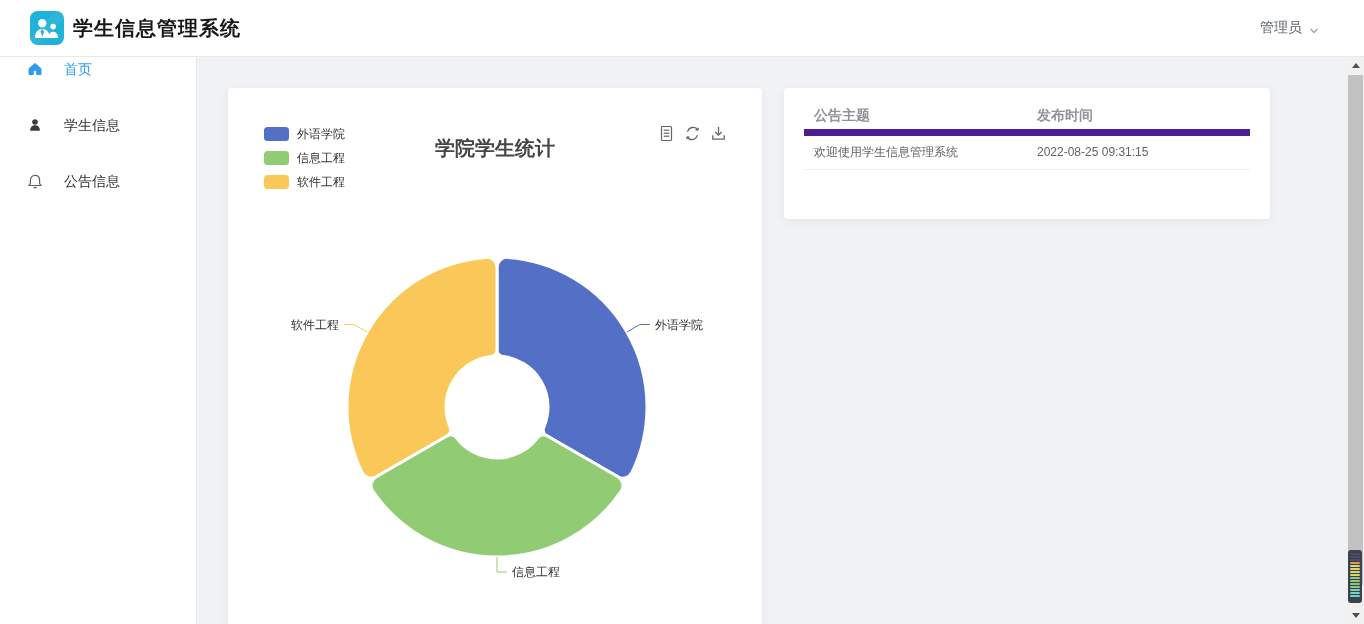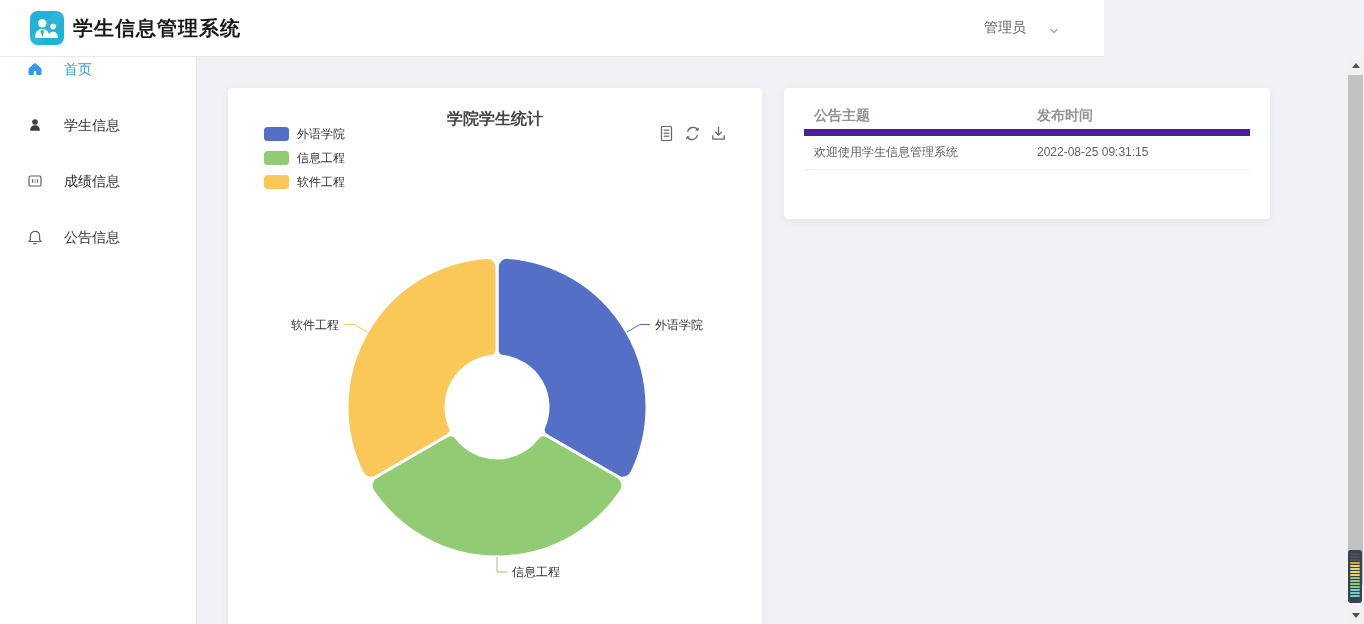--- a/index.html
+++ b/index.html
@@ -1,45 +1,45 @@
 <!DOCTYPE html>
 <html><head>
 <meta charset="utf-8">
 <title>学生信息管理系统</title>
 <style>
   * { box-sizing: border-box; margin: 0; padding: 0; }
   html,body { width:1364px; height:624px; overflow:hidden;
     font-family:"Liberation Sans", sans-serif; background:#f0f2f5; }
 
   
-  .app-header { position:absolute; top:0; left:0; width:1104px; height:57px;
+  .app-header { position:absolute; top:0; left:0; width:1364px; height:57px;
     background:#fff; border-bottom:1px solid #e7e9ec; display:flex; align-items:center;
     padding:0 44px 0 30px; z-index:10; }
   .logo { width:34px; height:34px; flex:0 0 34px; }
   .app-title { font-size:20px; font-weight:bold; color:#17181a; margin-left:9px; letter-spacing:1px; }
-  .user-menu { margin-left:auto; display:flex; align-items:flex-end; gap:22px; cursor:pointer; }
+  .user-menu { margin-left:auto; display:flex; align-items:flex-end; gap:6px; cursor:pointer; }
   .user-menu span { font-size:14px; color:#5f6470; }
 
   
   .sidebar { position:absolute; top:57px; left:0; width:197px; bottom:0;
     background:#fff; border-right:1px solid #e8e8e8; padding-top:4px; }
   .nav-item { height:56px; display:flex; align-items:flex-start; padding-left:27px; gap:21px; cursor:pointer; }
   .nav-item span { font-size:14px; color:#303133; }
   .nav-item.active span { color:#2d9cf0; }
 
   
   .main { position:absolute; top:57px; left:198px; right:17px; bottom:0; overflow:hidden; }
   .card { position:absolute; background:#fff; border-radius:4px;
     box-shadow:0 2px 10px rgba(0,0,0,0.06); }
   .chart-card { left:30px; top:31px; width:534px; height:620px; }
   .ann-card   { left:586px; top:31px; width:486px; height:131px; }
 
   
-  .chart-title { position:absolute; top:20px; left:0; right:0; text-align:center;
-    font-size:16px; font-weight:bold; color:#464646; line-height:22px; }
+  .chart-title { position:absolute; top:49px; left:0; right:0; text-align:center;
+    font-size:20px; font-weight:bold; color:#464646; line-height:22px; }
   .legend { position:absolute; top:34px; left:36px; }
   .legend-item { display:flex; align-items:center; height:24px; cursor:pointer; }
   .swatch { width:25px; height:14px; border-radius:3.5px; flex:0 0 25px; }
   .legend-item span.lbl { font-size:12px; color:#333; margin-left:8px; }
   .toolbox { position:absolute; top:37px; right:35px; display:flex; gap:9px; }
   .toolbox .tbtn { width:17px; height:17px; cursor:pointer; }
   .donut { position:absolute; left:0; top:0; }
 
   
   .ann-card { padding:0 20px; }
@@ -91,30 +91,20 @@
       <path d="M2 7.6 L8 2.5 L14 7.6 V13.5 H9.7 V9.6 H6.3 V13.5 H2 Z" fill="#2d9cf0" stroke="#2d9cf0" stroke-width="1" stroke-linejoin="round"></path>
     </svg>
     <span>首页</span>
   </div>
   <div class="nav-item">
     <svg width="16" height="16" viewBox="0 0 16 16">
       <circle cx="8" cy="5" r="2.8" fill="#393d42"></circle>
       <path d="M3.2 13.2 c0-3 2.1-4.9 4.8-4.9 s4.8 1.9 4.8 4.9 v0.6 H3.2 Z" fill="#393d42"></path>
     </svg>
     <span>学生信息</span>
-  </div>
-  <div class="nav-item">
-    <svg width="16" height="16" viewBox="0 0 16 16" fill="none" stroke="#5a5e66" stroke-width="1.2">
-      <rect x="2" y="3" width="12" height="10" rx="1.5"></rect>
-      <line x1="5.5" y1="6.3" x2="5.5" y2="9.7"></line>
-      <circle cx="8" cy="6.9" r="0.7" fill="#5a5e66" stroke="none"></circle>
-      <circle cx="8" cy="9.1" r="0.7" fill="#5a5e66" stroke="none"></circle>
-      <line x1="10.5" y1="6.3" x2="10.5" y2="9.7"></line>
-    </svg>
-    <span>成绩信息</span>
   </div>
   <div class="nav-item">
     <svg width="16" height="16" viewBox="0 0 16 16" fill="none" stroke="#5a5e66" stroke-width="1.2">
       <path d="M8 2.4 c2.9 0 4.6 2.2 4.6 4.9 v3.3 l1.3 1.9 H2.1 l1.3 -1.9 V7.3 C3.4 4.6 5.1 2.4 8 2.4 Z"></path>
       <path d="M6.6 14 a1.5 1.5 0 0 0 2.8 0"></path>
     </svg>
     <span>公告信息</span>
   </div>
 </aside>
 

